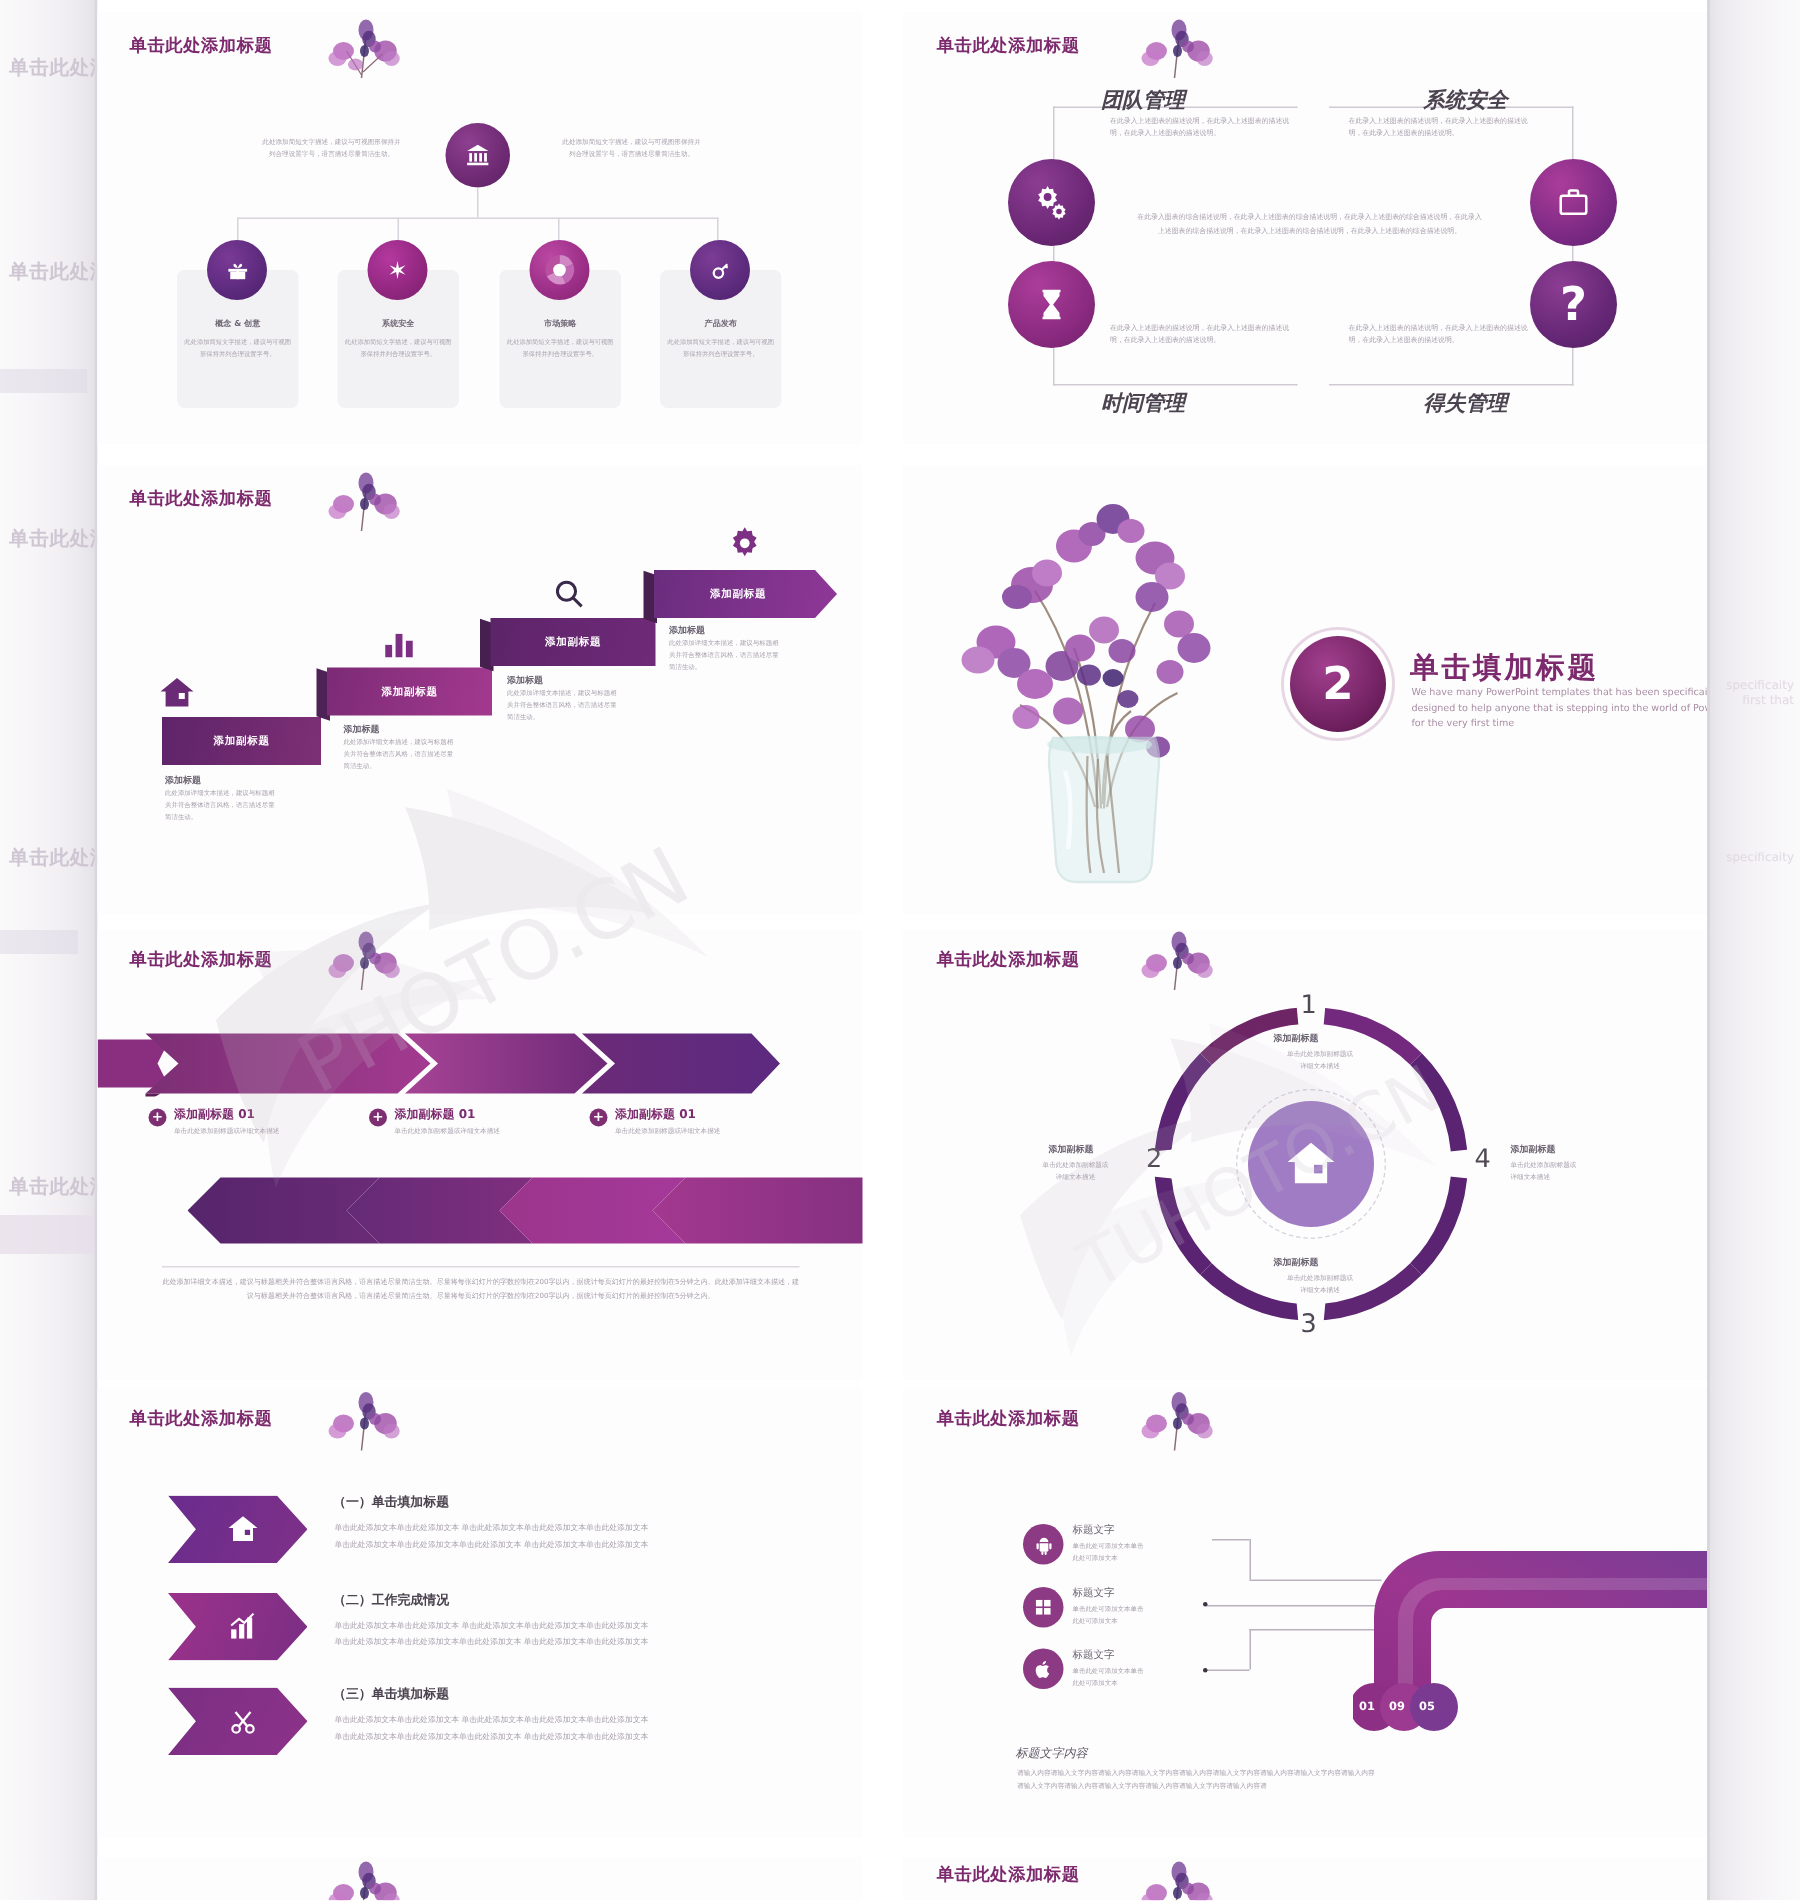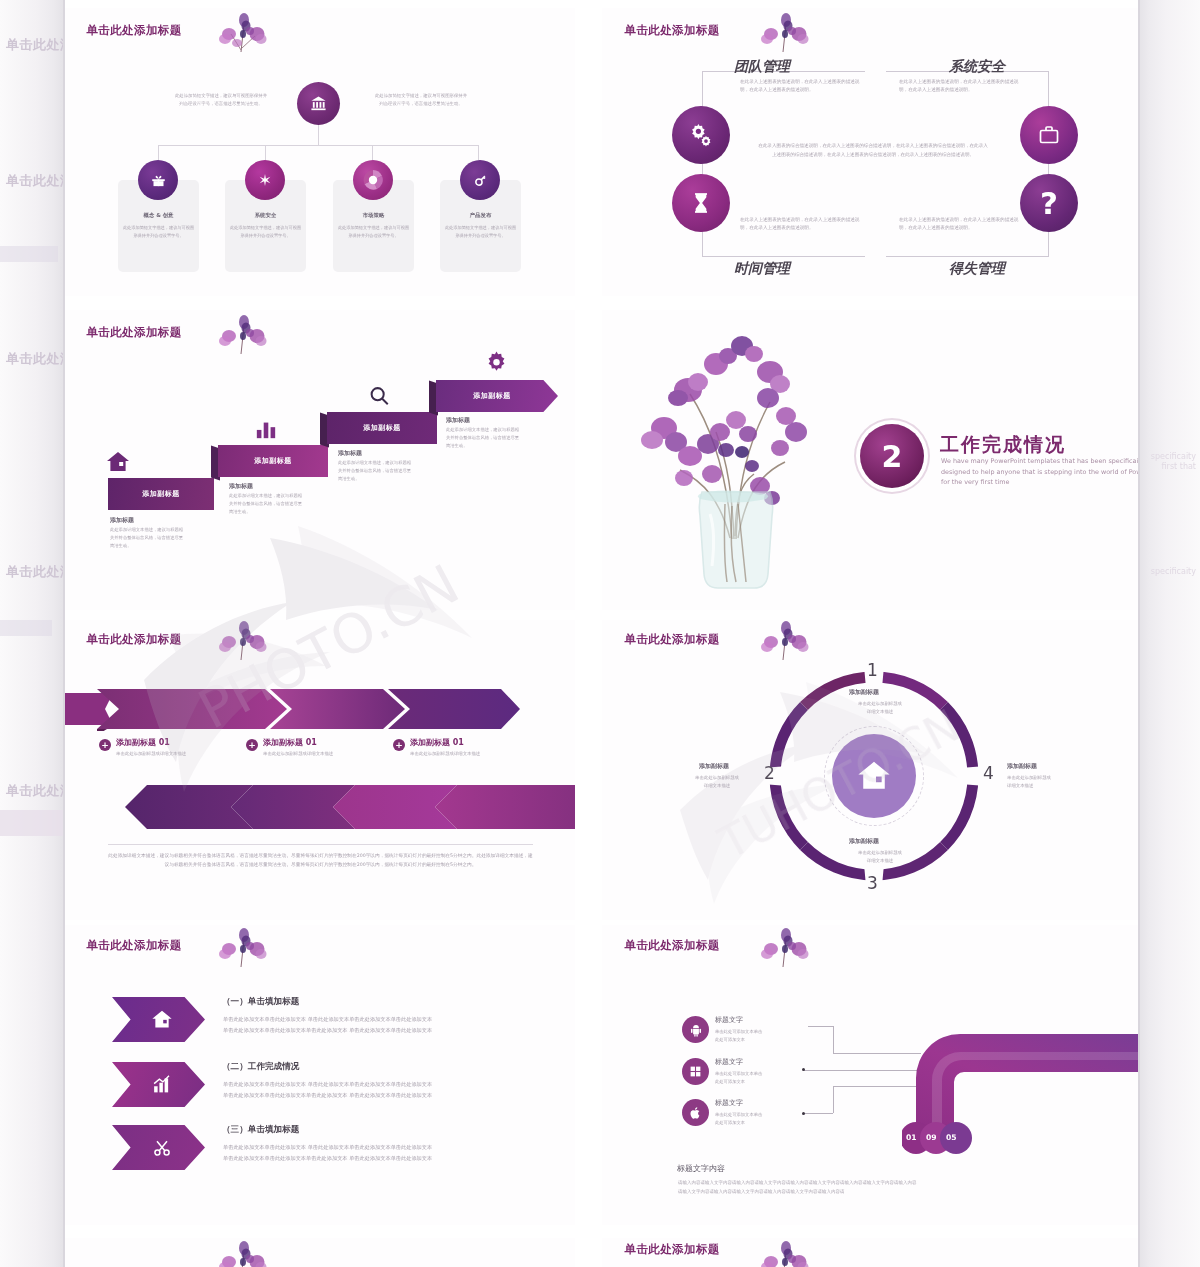--- a/index.html
+++ b/index.html
@@ -79,21 +79,21 @@
   .rb-b{position:absolute;font-size:5.2px;color:#a8a1ad;line-height:2.1;}
 
   
   .os-ic{position:absolute;border-radius:50%;background:#8d3a84;display:flex;align-items:center;justify-content:center;color:#fff;}
   .os-h{position:absolute;font-size:7px;color:#6b6472;white-space:nowrap;}
   .os-b{position:absolute;font-size:4.3px;color:#a8a1ad;line-height:1.9;}
   .leader{position:absolute;background:#b9b2be;height:1px;}
   .leader-v{position:absolute;background:#b9b2be;width:1px;}
   .ldot{position:absolute;width:3px;height:3px;border-radius:50%;background:#3c3541;}
   .pipe-num{position:absolute;font-size:7.6px;font-weight:700;color:#fff;}
-  .ft-h{position:absolute;font-size:8px;color:#5c5563;white-space:nowrap;}
+  .ft-h{position:absolute;font-size:8px;color:#5c5563;white-space:nowrap;font-style:italic;}
   .ft-b{position:absolute;font-size:4.5px;color:#a8a1ad;line-height:2.0;}
 
   
   #wm{position:absolute;left:120px;top:430px;width:470px;height:440px;pointer-events:none;opacity:.28;}
   #wm2{position:absolute;left:660px;top:610px;width:400px;height:330px;pointer-events:none;opacity:.25;}
 </style>
 </head>
 <body>
 
 <div id="page">
@@ -393,21 +393,21 @@
               <path d="M118 180 C121 208 124 238 126 258"></path>
               <path d="M112 182 C110 214 112 240 116 258"></path>
             </g>
             <path d="M90 190 q6 18 2 52" stroke="#ffffff" stroke-width="3" fill="none" opacity=".7"></path>
           </g>
         </svg>
       </div>
 
       <div class="sec-num" style="left:258px; top:114px; width:64px; height:64px; font-size:30px;">2</div>
 
-      <div class="sec-title" style="left:338px; top:122px;">工作完成情况</div>
+      <div class="sec-title" style="left:338px; top:122px;">单击填加标题</div>
       <div class="sec-sub" style="left:339px; top:146px;">We have many PowerPoint templates that has been specificaity designed to help anyone that is stepping into the world of PowerPoint for the very first time</div>
     </div>
 
     <div class="slide" style="left:0px; top:620px; width:510px; height:300px;">
       <div class="s-title" style="top:4%;">单击此处添加标题</div>
       <div class="flower" style="left:150px; top:0px;">
         <svg viewBox="0 0 56 44" width="56" height="44">
           <path d="M26 40 L29 12" stroke="#8c6b78" stroke-width="1" fill="none"></path>
           <ellipse cx="29" cy="8" rx="5" ry="7" fill="#7e4f9e" opacity=".85"></ellipse>
           <ellipse cx="31" cy="14" rx="4.5" ry="5.5" fill="#522d7a" opacity=".8"></ellipse>

